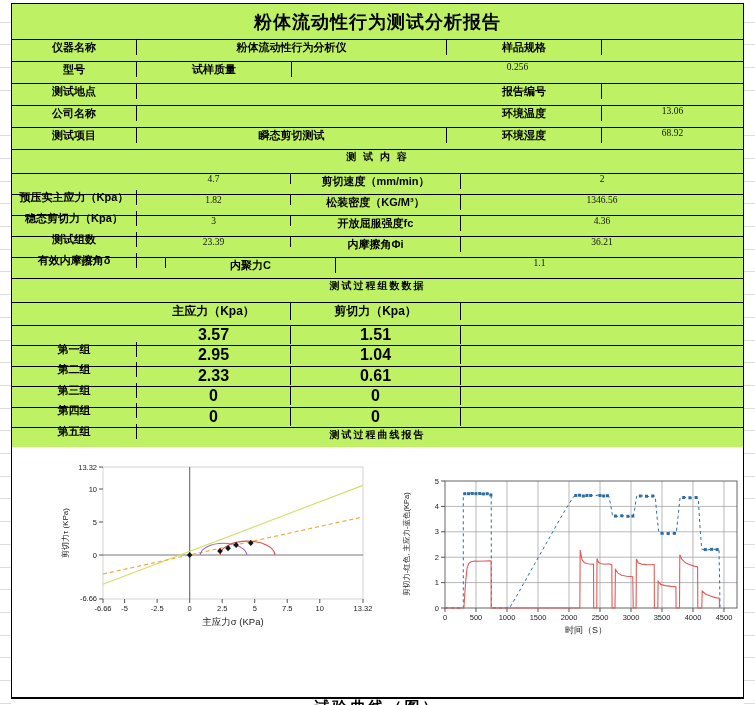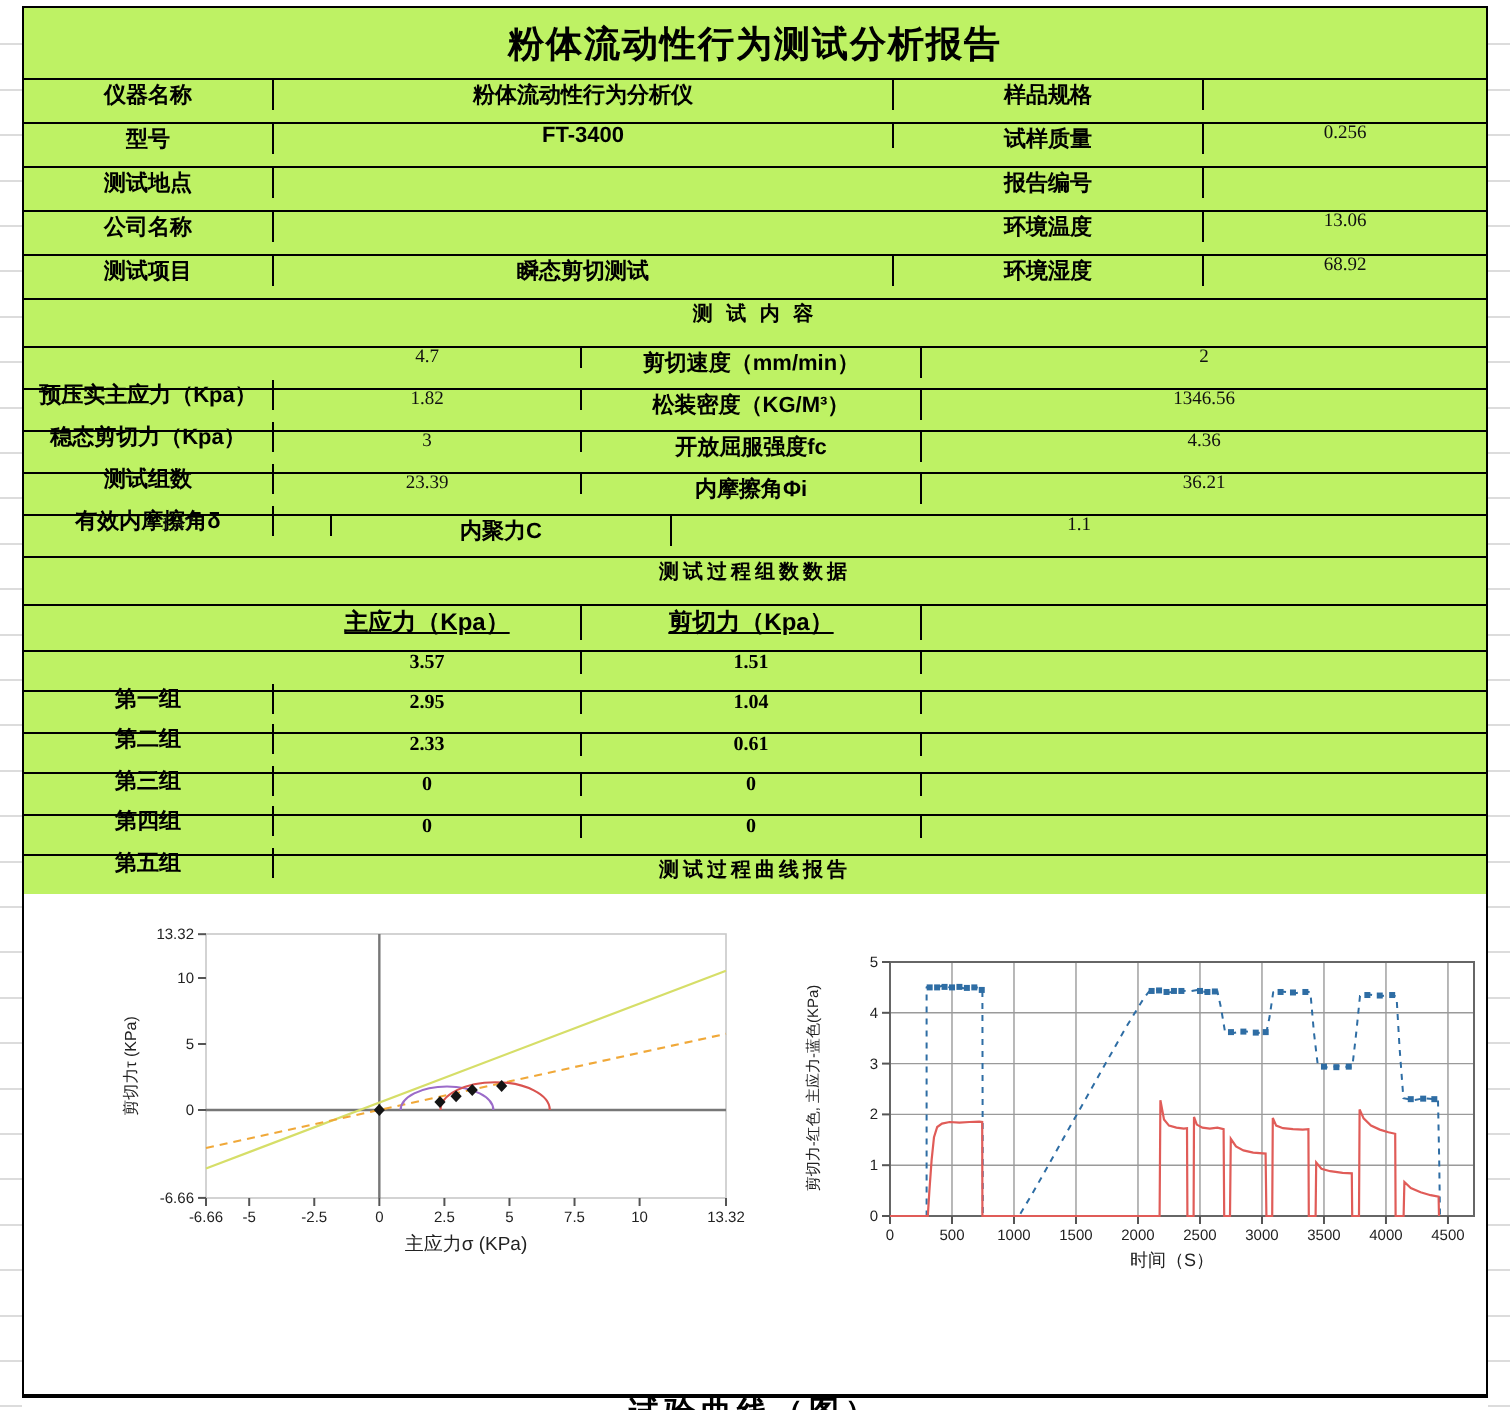--- a/index.html
+++ b/index.html
@@ -11,30 +11,30 @@
   #margin-left{left:0;}
   #margin-right{left:744px;width:11px;}
   
   #report{position:absolute;left:11px;top:3px;width:733px;border:1.5px solid #000;box-sizing:border-box;background:#bef264;}
   .trow{display:flex;border-bottom:1px solid #000;align-items:flex-start;}
   .trow:last-child{border-bottom:none;}
   .cell{display:flex;align-items:center;justify-content:center;border-right:1px solid #000;box-sizing:border-box;overflow:hidden;}
   .cell.last{border-right:none;}
   .lab{font-weight:bold;font-size:11px;}
   .val{font-family:"Liberation Serif","DejaVu Serif",serif;font-size:9.5px;color:#111;}
-  .valb{font-family:Liberation Serif, serif;font-size:10px;font-weight:bold;}
+  .valb{font-family:Liberation Sans, sans-serif;font-size:16px;font-weight:bold;}
   .title-row{height:35px;display:flex;align-items:center;justify-content:center;border-bottom:1.5px solid #000;}
   .title-text{font-weight:bold;font-size:18px;letter-spacing:1px;}
   .h-info{height:21px;}
   .h-cont{height:20px;}
   .h-grp{height:19.4px;}
   .h-sec{height:23px;}
   .h-colh{height:22px;}
   .sec-head{font-weight:bold;font-size:10px;letter-spacing:2px;}
-  .colh{font-weight:bold;font-size:12px;text-decoration:underline;}
+  .colh{font-weight:bold;font-size:12px;}
   
   .ca1{width:125px;} .ca2{width:310px;} .ca3{width:155px;} .ca4{flex:1;}
   
   .cb1{width:125px;margin-top:16px;} .cb2{width:154px;} .cb3{width:170px;} .cb4{flex:1;}
   
   #chart-band{position:absolute;left:11px;top:447px;width:733px;height:250px;box-sizing:border-box;
               border-left:1.5px solid #000;border-right:1.5px solid #000;background:#fff;}
   #charts-svg{position:absolute;left:0;top:447px;}
   
   #footer-sec{position:absolute;left:11px;top:697px;width:733px;height:30px;box-sizing:border-box;
@@ -56,21 +56,20 @@
     </div>
 
     <div class="trow h-info">
       <div class="cell ca1 lab">仪器名称</div>
       <div class="cell ca2 lab">粉体流动性行为分析仪</div>
       <div class="cell ca3 lab">样品规格</div>
       <div class="cell ca4 val last"></div>
     </div>
     <div class="trow h-info">
       <div class="cell ca1 lab">型号</div>
-      <div class="cell ca2 lab">FT-3400</div>
       <div class="cell ca3 lab">试样质量</div>
       <div class="cell ca4 val last">0.256</div>
     </div>
     <div class="trow h-info">
       <div class="cell ca1 lab">测试地点</div>
       <div class="cell ca2 lab"></div>
       <div class="cell ca3 lab">报告编号</div>
       <div class="cell ca4 val last"></div>
     </div>
     <div class="trow h-info">

